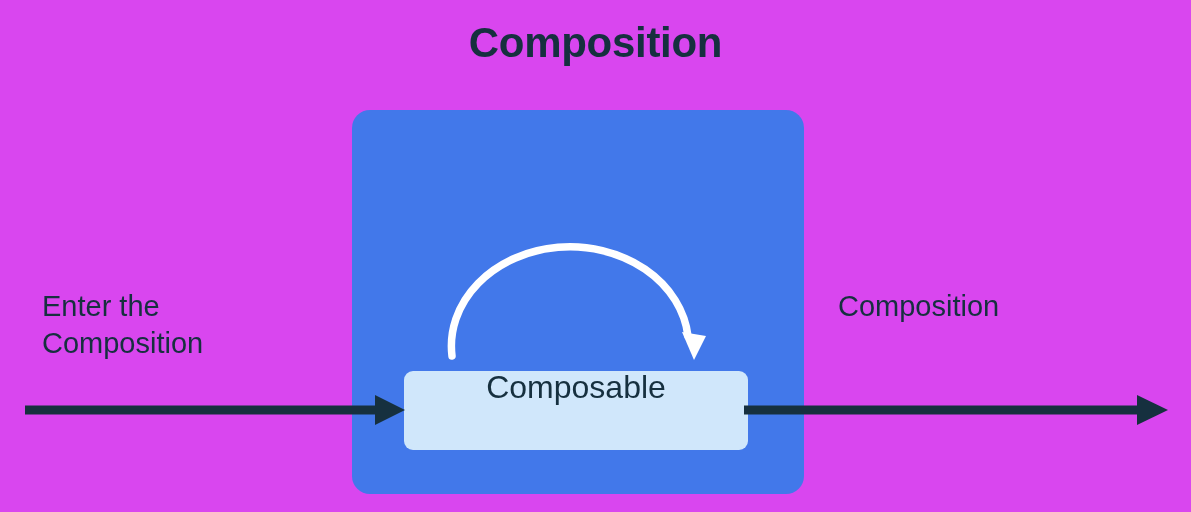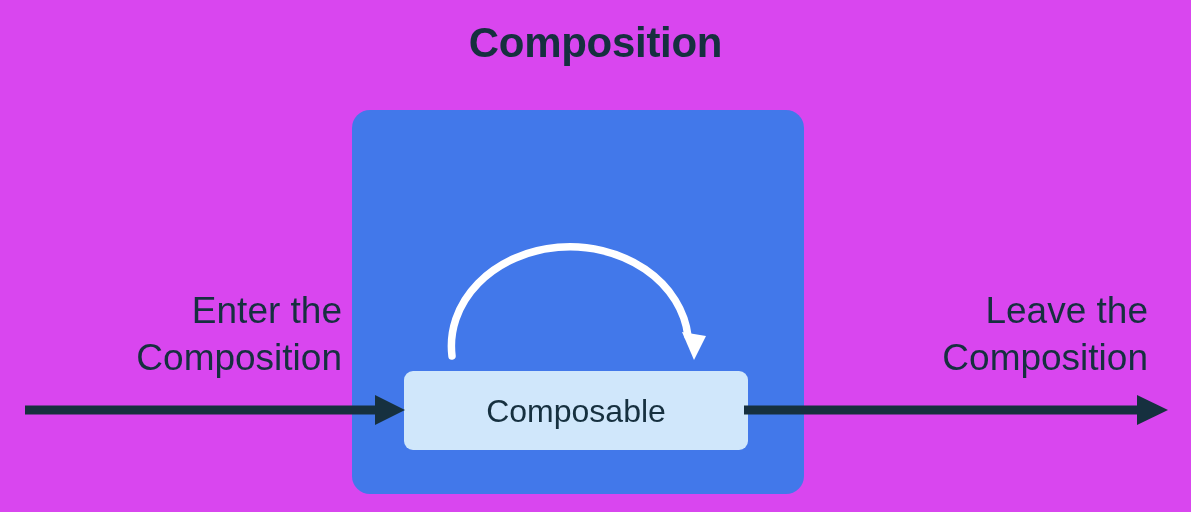--- a/index.html
+++ b/index.html
@@ -67,36 +67,35 @@
   
   #composable-box {
     position: absolute;
     left: 404px;
     top: 371px;
     width: 344px;
     height: 79px;
     background: #d0e7fb;
     border-radius: 9px;
     display: flex;
-    align-items: center;
     justify-content: center;
   }
   #composable-label {
     font-size: 32px;
     color: #16303f;
     line-height: 1;
   }
 
   
   .side-caption {
     position: absolute;
-    font-size: 37px;
+    font-size: 29px;
     color: #16303f;
     line-height: 1.26;
-    text-align: right;
+    text-align: left;
   }
   #enter-caption {
     left: 42px;
     top: 288px;
     width: 300px;
   }
   #leave-caption {
     left: 838px;
     top: 288px;
     width: 310px;
@@ -138,21 +137,20 @@
   <div id="composable-box">
     <span id="composable-label">Composable</span>
   </div>
 
   <div id="enter-caption" class="side-caption">
     <div>Enter the</div>
     <div>Composition</div>
   </div>
 
   <div id="leave-caption" class="side-caption">
-    <div>Leave the</div>
     <div>Composition</div>
   </div>
 
   <svg id="enter-arrow" viewBox="0 0 390 36">
     <line x1="5" y1="18" x2="362" y2="18" stroke="#16303f" stroke-width="9"></line>
     <path d="M 355 3 L 385 18 L 355 33 Z" fill="#16303f"></path>
   </svg>
 
   <svg id="leave-arrow" viewBox="0 0 430 36">
     <line x1="0" y1="18" x2="400" y2="18" stroke="#16303f" stroke-width="9"></line>

